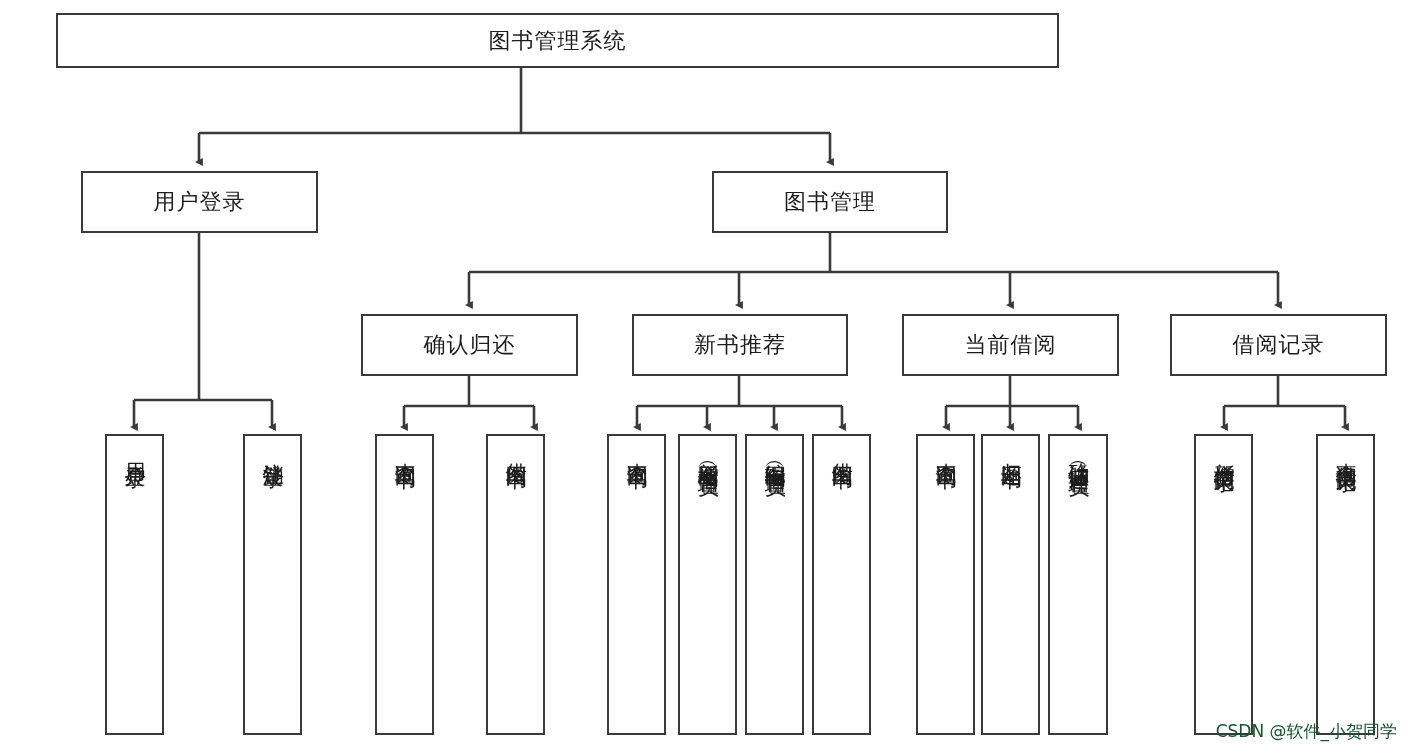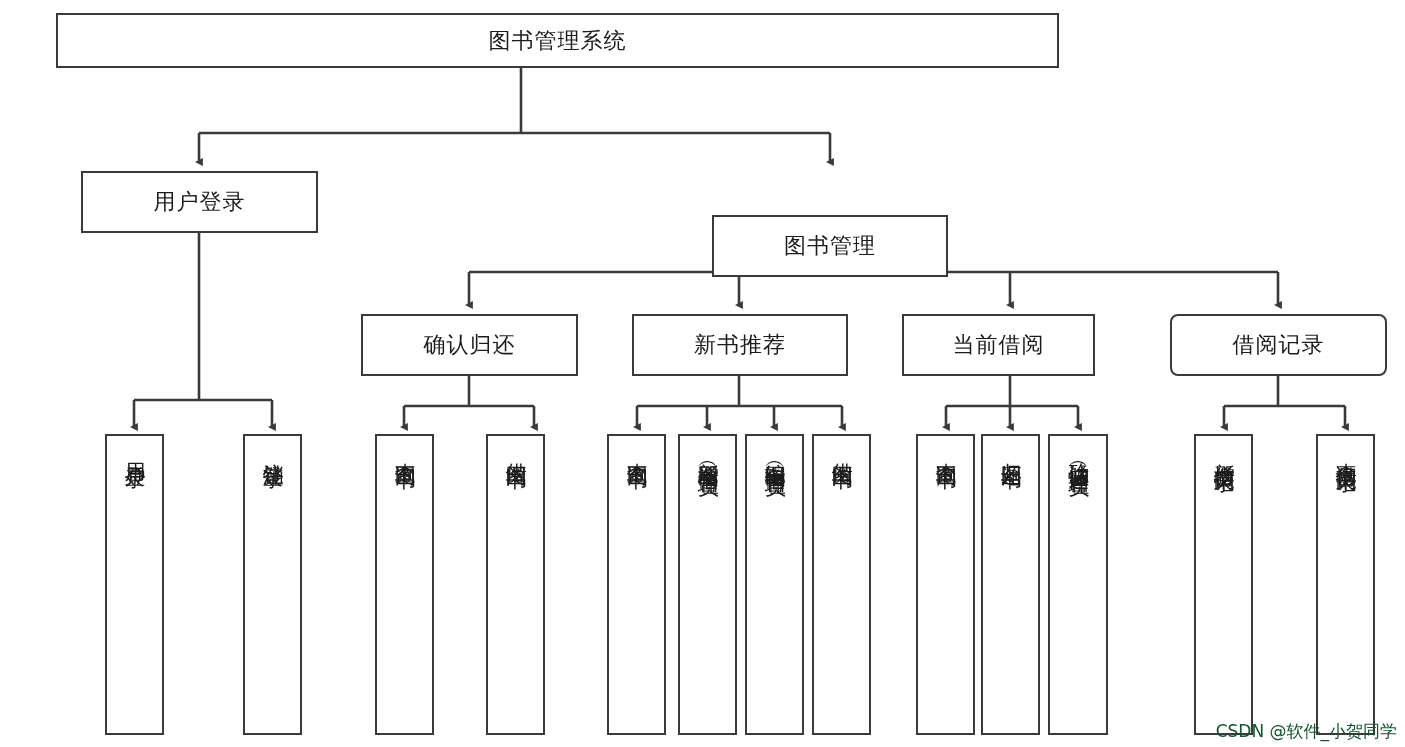--- a/index.html
+++ b/index.html
@@ -122,37 +122,37 @@
   </svg>
 
   <div class="node node-h" style="left:20px; top:13px; width:1003px; height:55px;margin-left:36px;">
     <span>图书管理系统</span>
   </div>
 
   <div class="node node-h" style="left:81px; top:171px; width:237px; height:62px;">
     <span>用户登录</span>
   </div>
 
-  <div class="node node-h" style="left:712px; top:171px; width:236px; height:62px;margin-top:44px;">
+  <div class="node node-h" style="left:712px; top:171px; width:236px; height:62px;">
     <span>图书管理</span>
   </div>
 
   <div class="node node-h" style="left:361px; top:314px; width:217px; height:62px;">
     <span>确认归还</span>
   </div>
 
   <div class="node node-h" style="left:632px; top:314px; width:216px; height:62px;">
     <span>新书推荐</span>
   </div>
 
-  <div class="node node-h" style="left:902px; top:314px; width:193px; height:62px;">
+  <div class="node node-h" style="left:902px; top:314px; width:217px; height:62px;">
     <span>当前借阅</span>
   </div>
 
-  <div class="node node-h" style="left:1170px; top:314px; width:217px; height:62px;border-radius:8px;">
+  <div class="node node-h" style="left:1170px; top:314px; width:217px; height:62px;">
     <span>借阅记录</span>
   </div>
 
   <div class="node node-v" style="left:105px; top:434px; width:59px; height:301px;">
     <span class="vtext">用户登录</span>
   </div>
   <div class="node node-v" style="left:243px; top:434px; width:59px; height:301px;">
     <span class="vtext">注销登录</span>
   </div>
 

